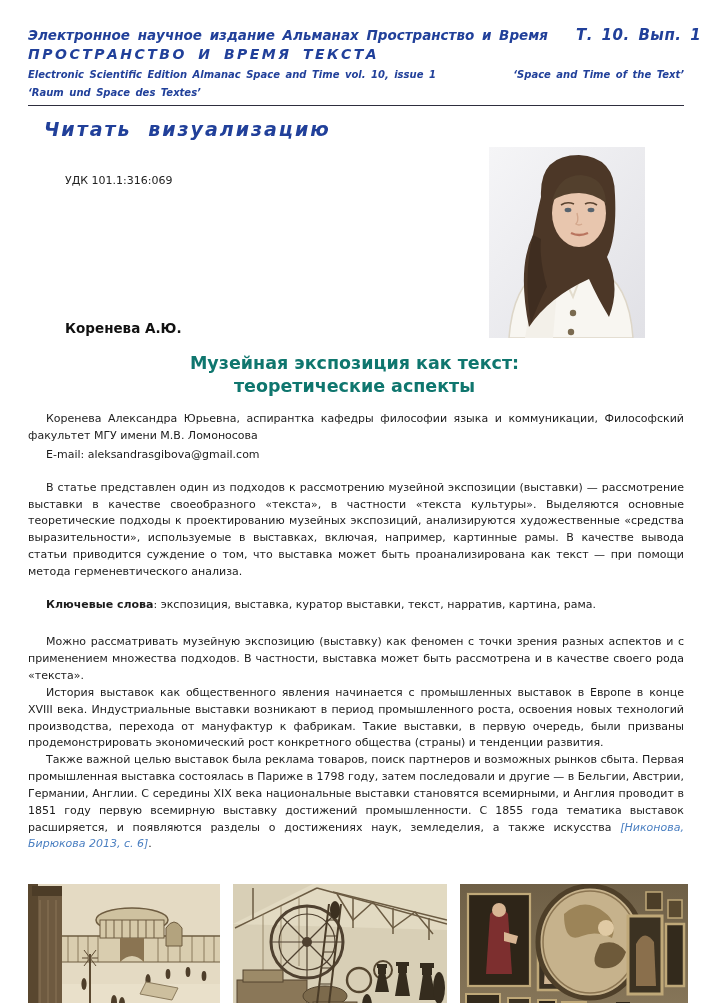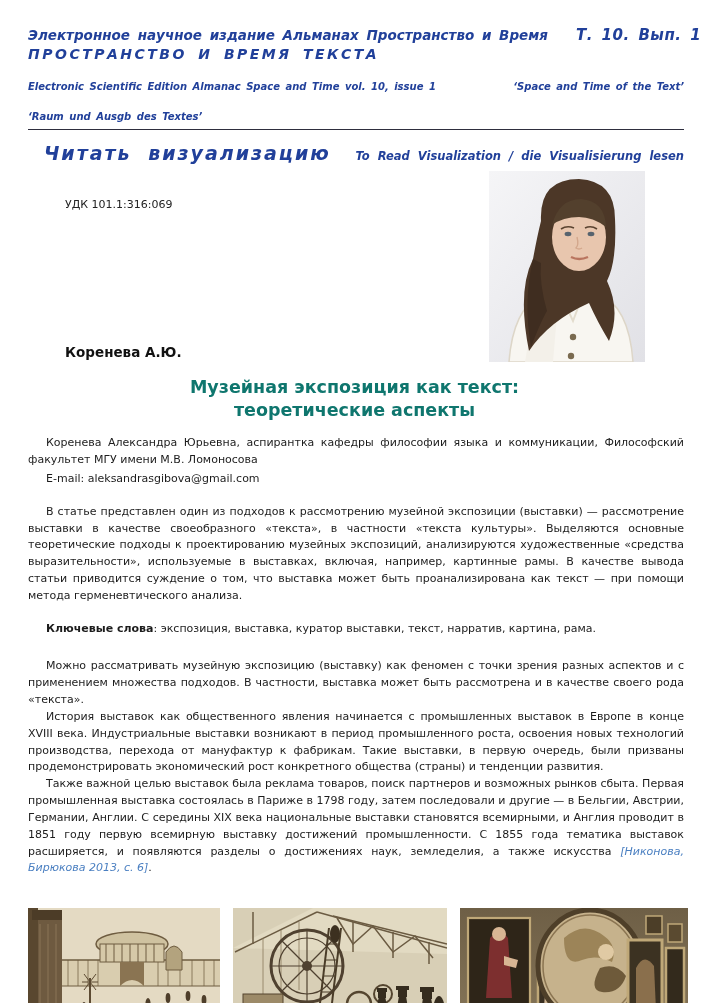--- a/index.html
+++ b/index.html
@@ -7,21 +7,21 @@
     position:relative;width:709px;height:1003px;background:#ffffff;
     font-family:"DejaVu Sans",sans-serif;color:#1c1c1c;overflow:hidden;
   }
   
   .header{margin:26px 25px 0 28px;color:#21409a;}
   .h-row1{display:flex;justify-content:flex-start;align-items:baseline;
     font-style:italic;font-weight:bold;font-size:13.5px;word-spacing:3px;white-space:nowrap;}
   .h-vol{margin-left:28px;font-size:15px;letter-spacing:.5px;}
   .h-row2{font-style:italic;font-weight:bold;font-size:14px;letter-spacing:2.5px;margin-top:2px;word-spacing:4px;}
   .h-sub{display:flex;justify-content:space-between;font-style:italic;font-weight:bold;
-    font-size:10px;word-spacing:2px;margin-top:19px;}
+    font-size:10px;word-spacing:2px;margin-top:7px;}
   .h-sub:first-of-type{margin-top:7px;}
   .h-rule{border:none;border-top:1.6px solid #2e2e3e;margin:7px 0 0 0;}
   
   .rubric{display:flex;justify-content:space-between;align-items:baseline;
     margin:12px 25px 0 44px;color:#21409a;font-style:italic;font-weight:bold;}
   .rubric-ru{font-size:19px;letter-spacing:2px;word-spacing:8px;}
   .rubric-intl{font-size:11.5px;word-spacing:4px;}
   
   .id-block{position:relative;height:198px;margin:6px 25px 0 28px;}
   .udc{position:absolute;top:28px;left:37px;font-size:11px;color:#222;}
@@ -55,28 +55,27 @@
     <div class="h-row1">
       <span>Электронное научное издание Альманах Пространство и Время</span>
       <span class="h-vol">Т. 10. Вып. 1 • 2015</span>
     </div>
     <div class="h-row2">ПРОСТРАНСТВО  И  ВРЕМЯ  ТЕКСТА</div>
     <div class="h-sub">
       <span>Electronic Scientific Edition Almanac Space and Time  vol. 10, issue 1</span>
       <span>‘Space and Time of the Text’</span>
     </div>
     <div class="h-sub">
-      <span>‘Raum und Ausgb des Textes’</span>
+      <span>‘Raum und Space des Textes’</span>
     </div>
     <hr class="h-rule">
   </div>
 
   <div class="rubric">
     <span class="rubric-ru">Читать визуализацию</span>
-    <span class="rubric-intl">To Read Visualization / die Visualisierung lesen</span>
   </div>
 
   <div class="id-block">
     <div class="udc">УДК  101.1:316:069</div>
     <div class="photo">
       <svg width="156" height="191" viewBox="0 0 156 191">
         <rect width="156" height="191" fill="#eceef0"></rect>
         <rect width="156" height="191" fill="url(#gbg)"></rect>
         <defs>
           <linearGradient id="gbg" x1="0" y1="0" x2="1" y2="1">

